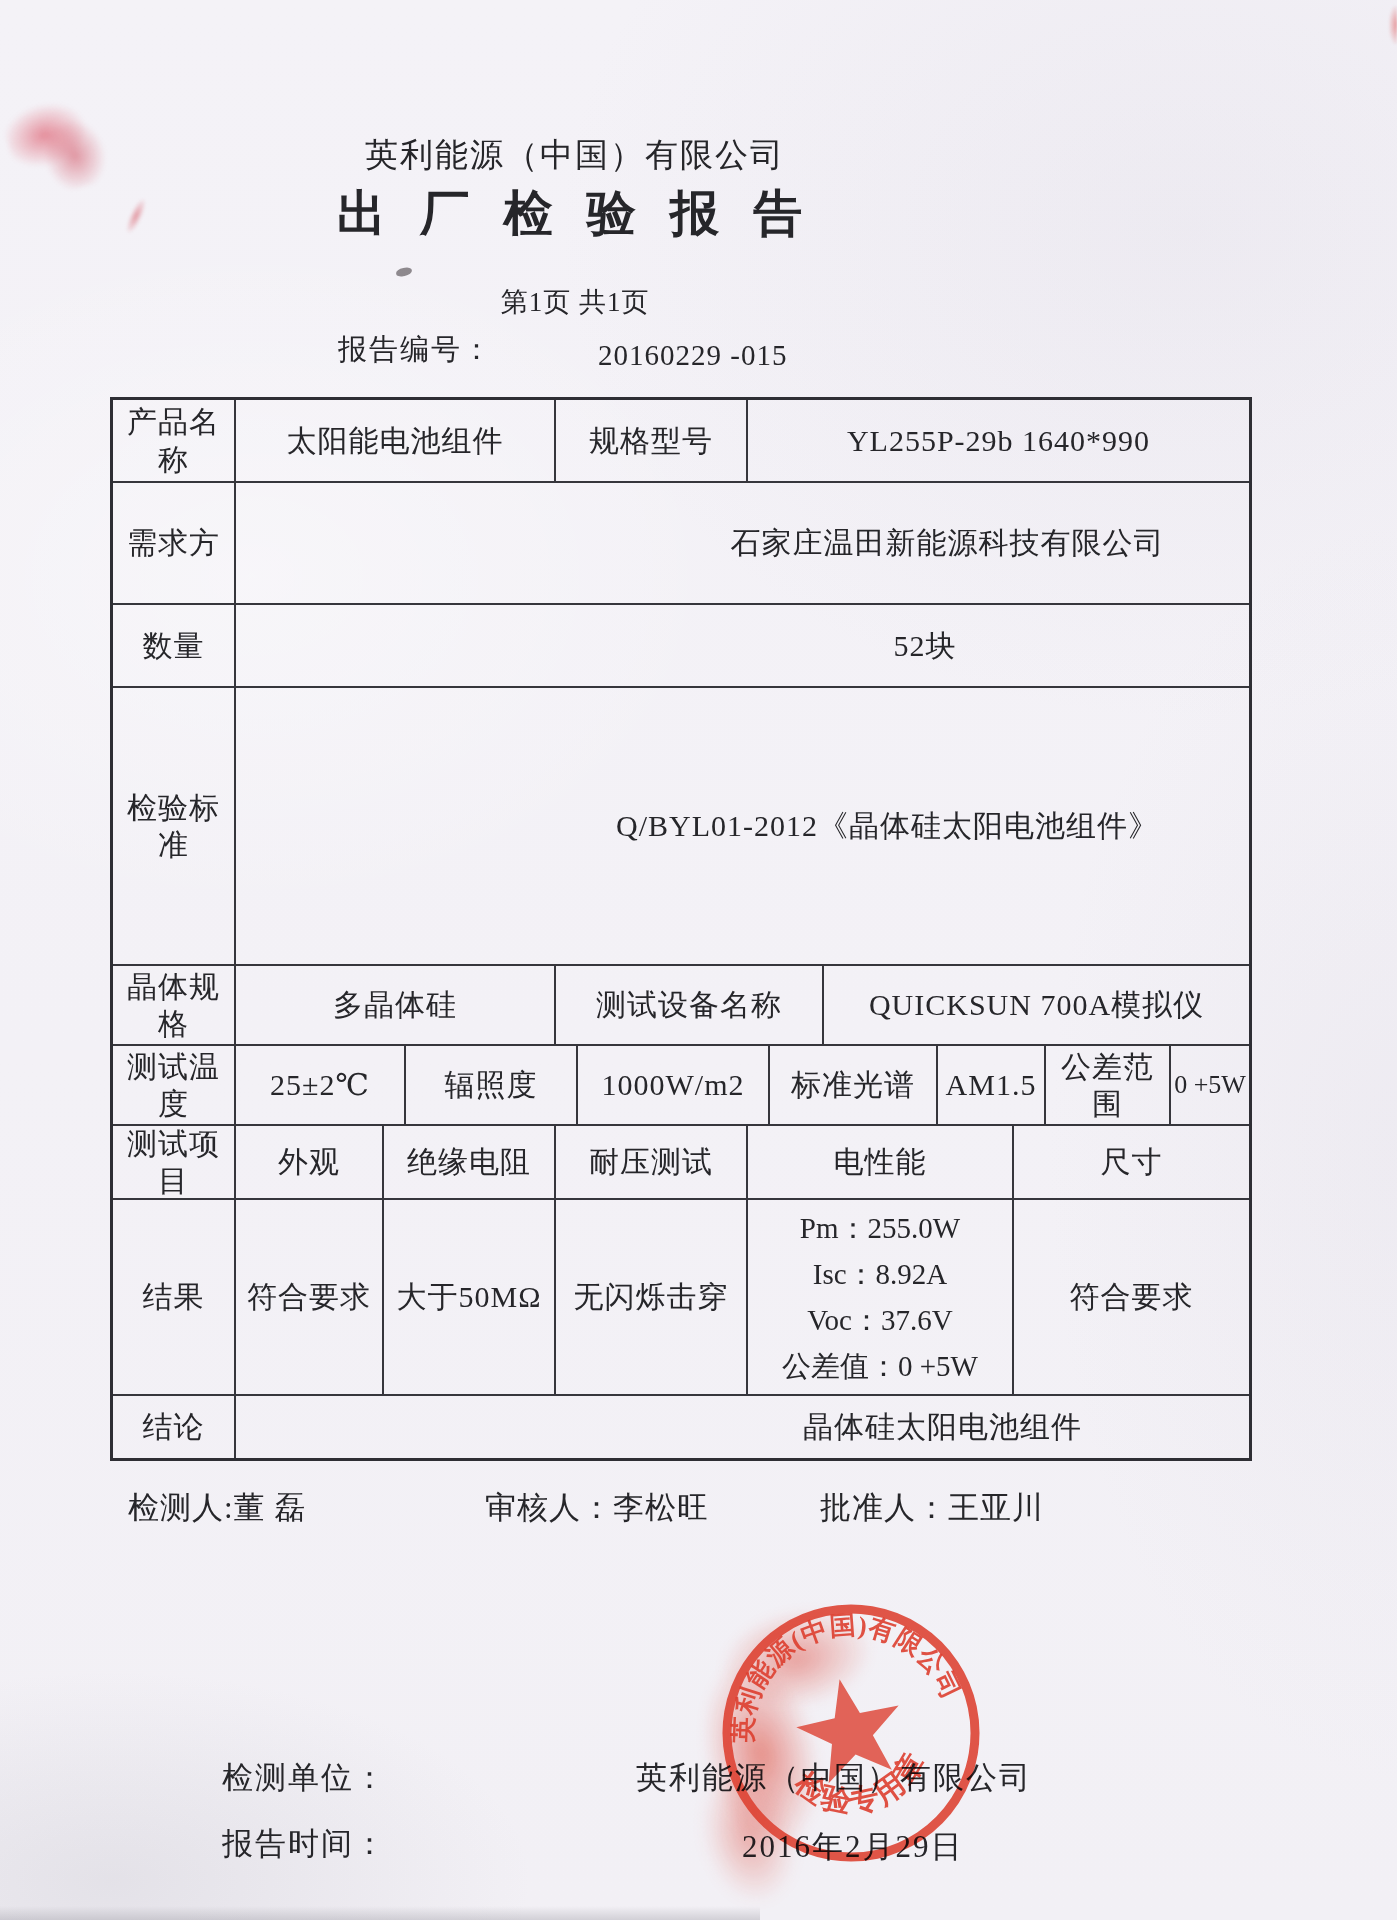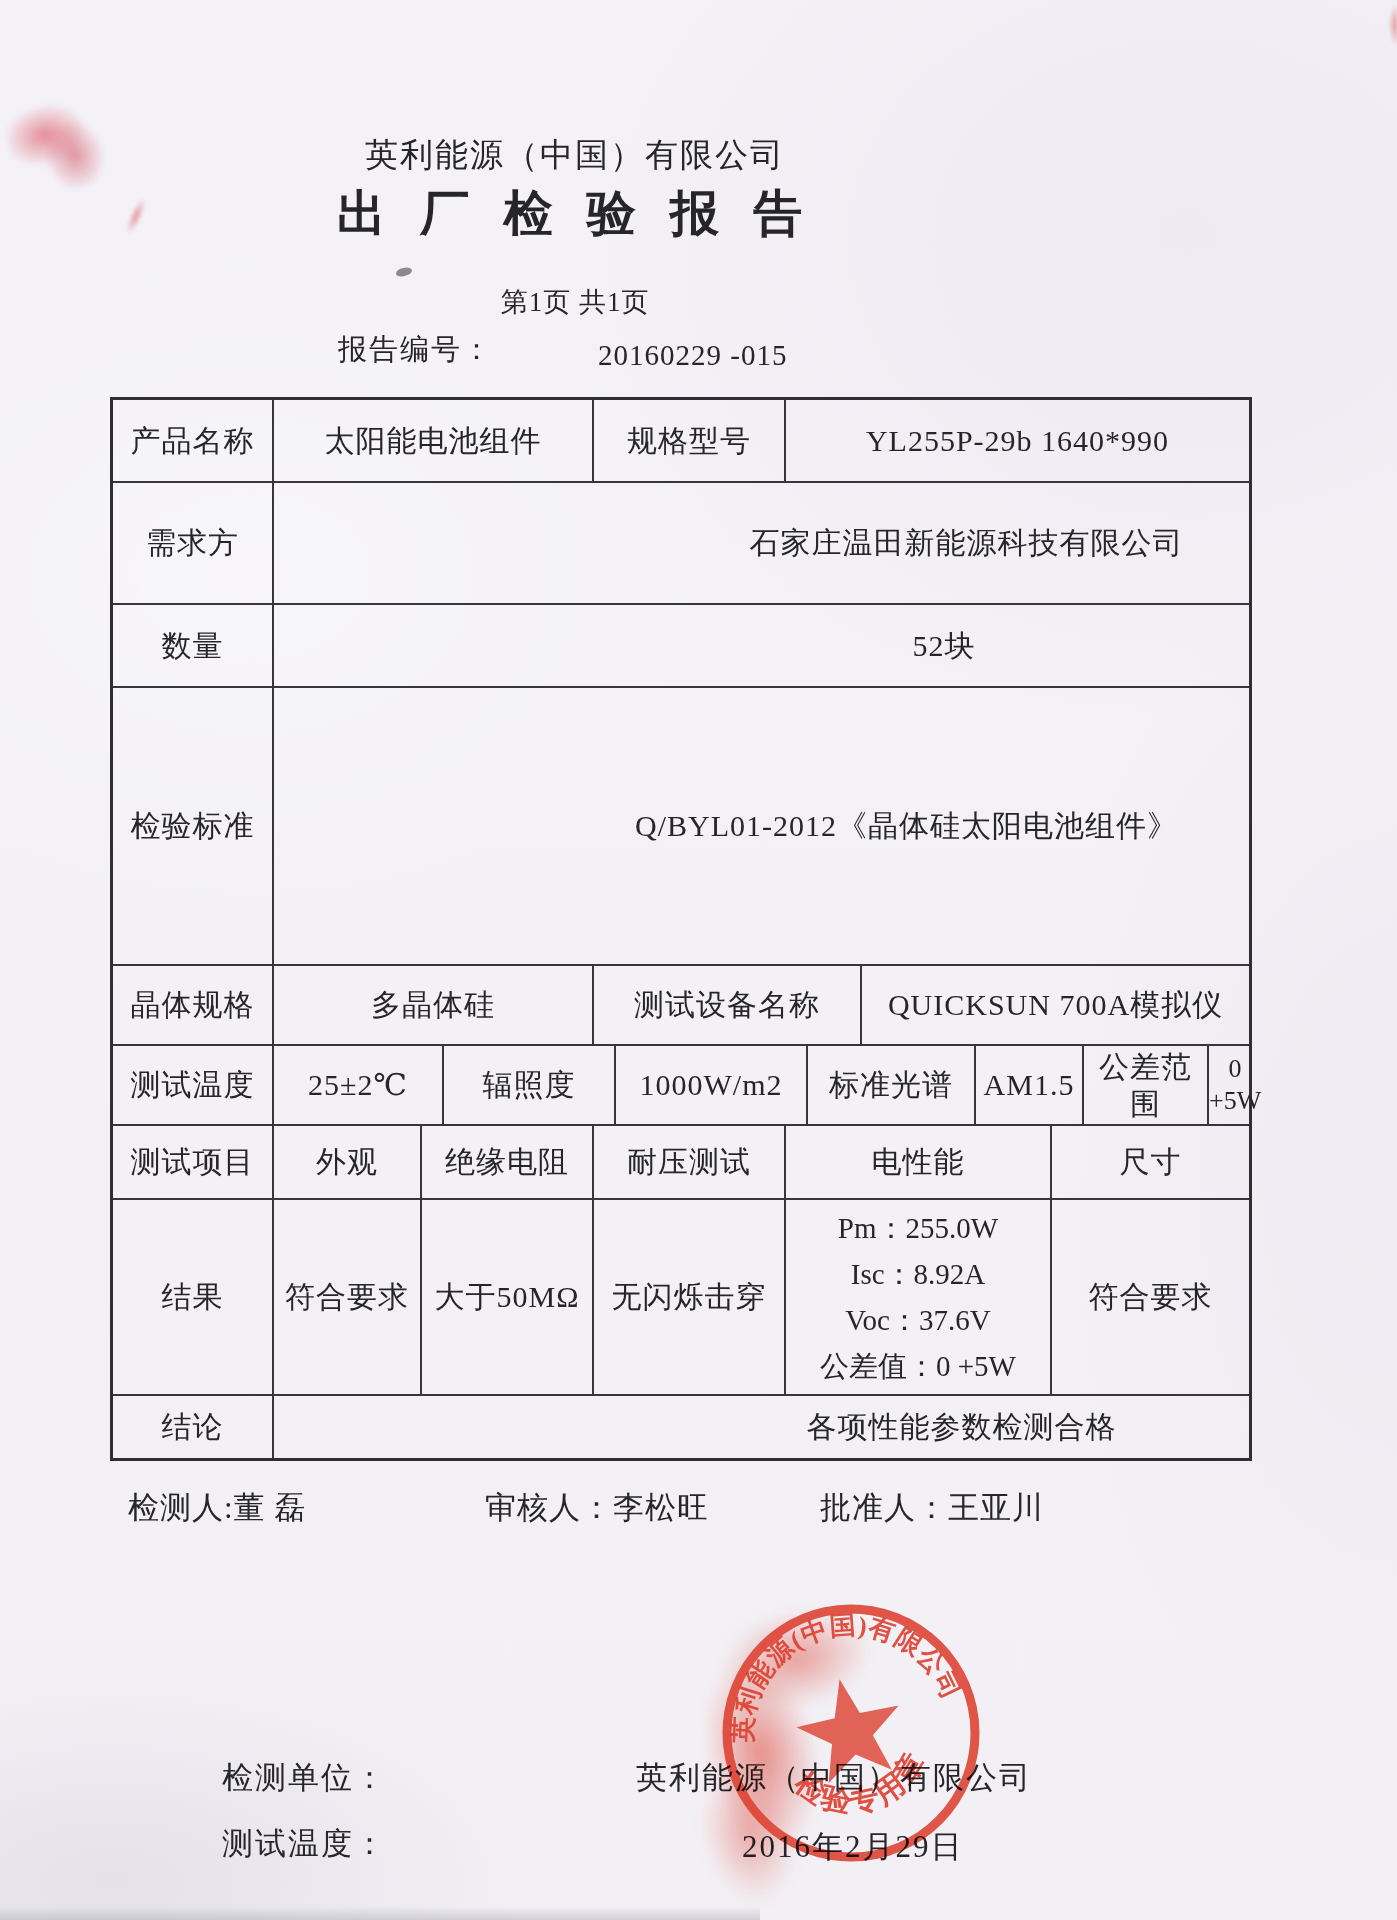--- a/index.html
+++ b/index.html
@@ -59,21 +59,21 @@
     border:3px solid #2e2e34;
   }
   .tr{ display:flex; border-bottom:2px solid #36363c; }
   .tr:last-child{ border-bottom:none;font-family:Liberation Serif, serif; }
   .td{
     flex:none; display:flex; align-items:center; justify-content:center;
     border-right:2px solid #36363c; font-size:30px; letter-spacing:1px;
     text-align:center; line-height:1.25;
   }
   .td:last-child{ border-right:none; flex:1; }
-  .w-label{ width:161px;text-align:center; }
+  .w-label{ width:123px;text-align:center; }
   .elec{ flex-direction:column; font-size:29px; line-height:46px; letter-spacing:0; }
   .small{ font-size:26px; letter-spacing:0; }
   
   .sig{ position:absolute; top:1487px; font-size:31px; letter-spacing:1px; }
   .sig.inspector{ left:128px; }
   .sig.reviewer{ left:485px; }
   .sig.approver{ left:820px; }
   
   .foot{ position:absolute; font-size:31px; letter-spacing:2px; }
   .unit-label{ left:222px; top:1757px; }
@@ -174,32 +174,32 @@
         <div>Pm：255.0W</div>
         <div>Isc：8.92A</div>
         <div>Voc：37.6V</div>
         <div>公差值：0 +5W</div>
       </div>
       <div class="td">符合要求</div>
     </div>
 
     <div class="tr" style="height:62px">
       <div class="td w-label">结论</div>
-      <div class="td" style="padding-left:400px">各项性能参数检测合格</div>
+      <div class="td" style="padding-left:400px">晶体硅太阳电池组件</div>
     </div>
 
   </div>
 
   <span class="sig inspector">检测人:董  磊</span>
   <span class="sig reviewer">审核人：李松旺</span>
   <span class="sig approver">批准人：王亚川</span>
 
   <span class="foot unit-label">检测单位：</span>
   <span class="foot unit-value">英利能源（中国）有限公司</span>
-  <span class="foot date-label">测试温度：</span>
+  <span class="foot date-label">报告时间：</span>
   <span class="foot date-value">2016年2月29日</span>
 
   <div class="stamp">
     <div class="blob blob1"></div>
     <div class="blob blob2"></div>
     <div class="blob blob3"></div>
     <svg width="270" height="270" viewBox="0 0 270 270">
       <circle cx="135" cy="135" r="124" fill="none" stroke="#e73421" stroke-width="9" opacity="0.88"></circle>
       <polygon points="135,80 147.9,117.2 187.3,118 155.9,141.8 167.3,179.5 135,157 102.7,179.5 114.1,141.8 82.7,118 122.1,117.2" fill="#e73421" opacity="0.8"></polygon>
       <defs>

